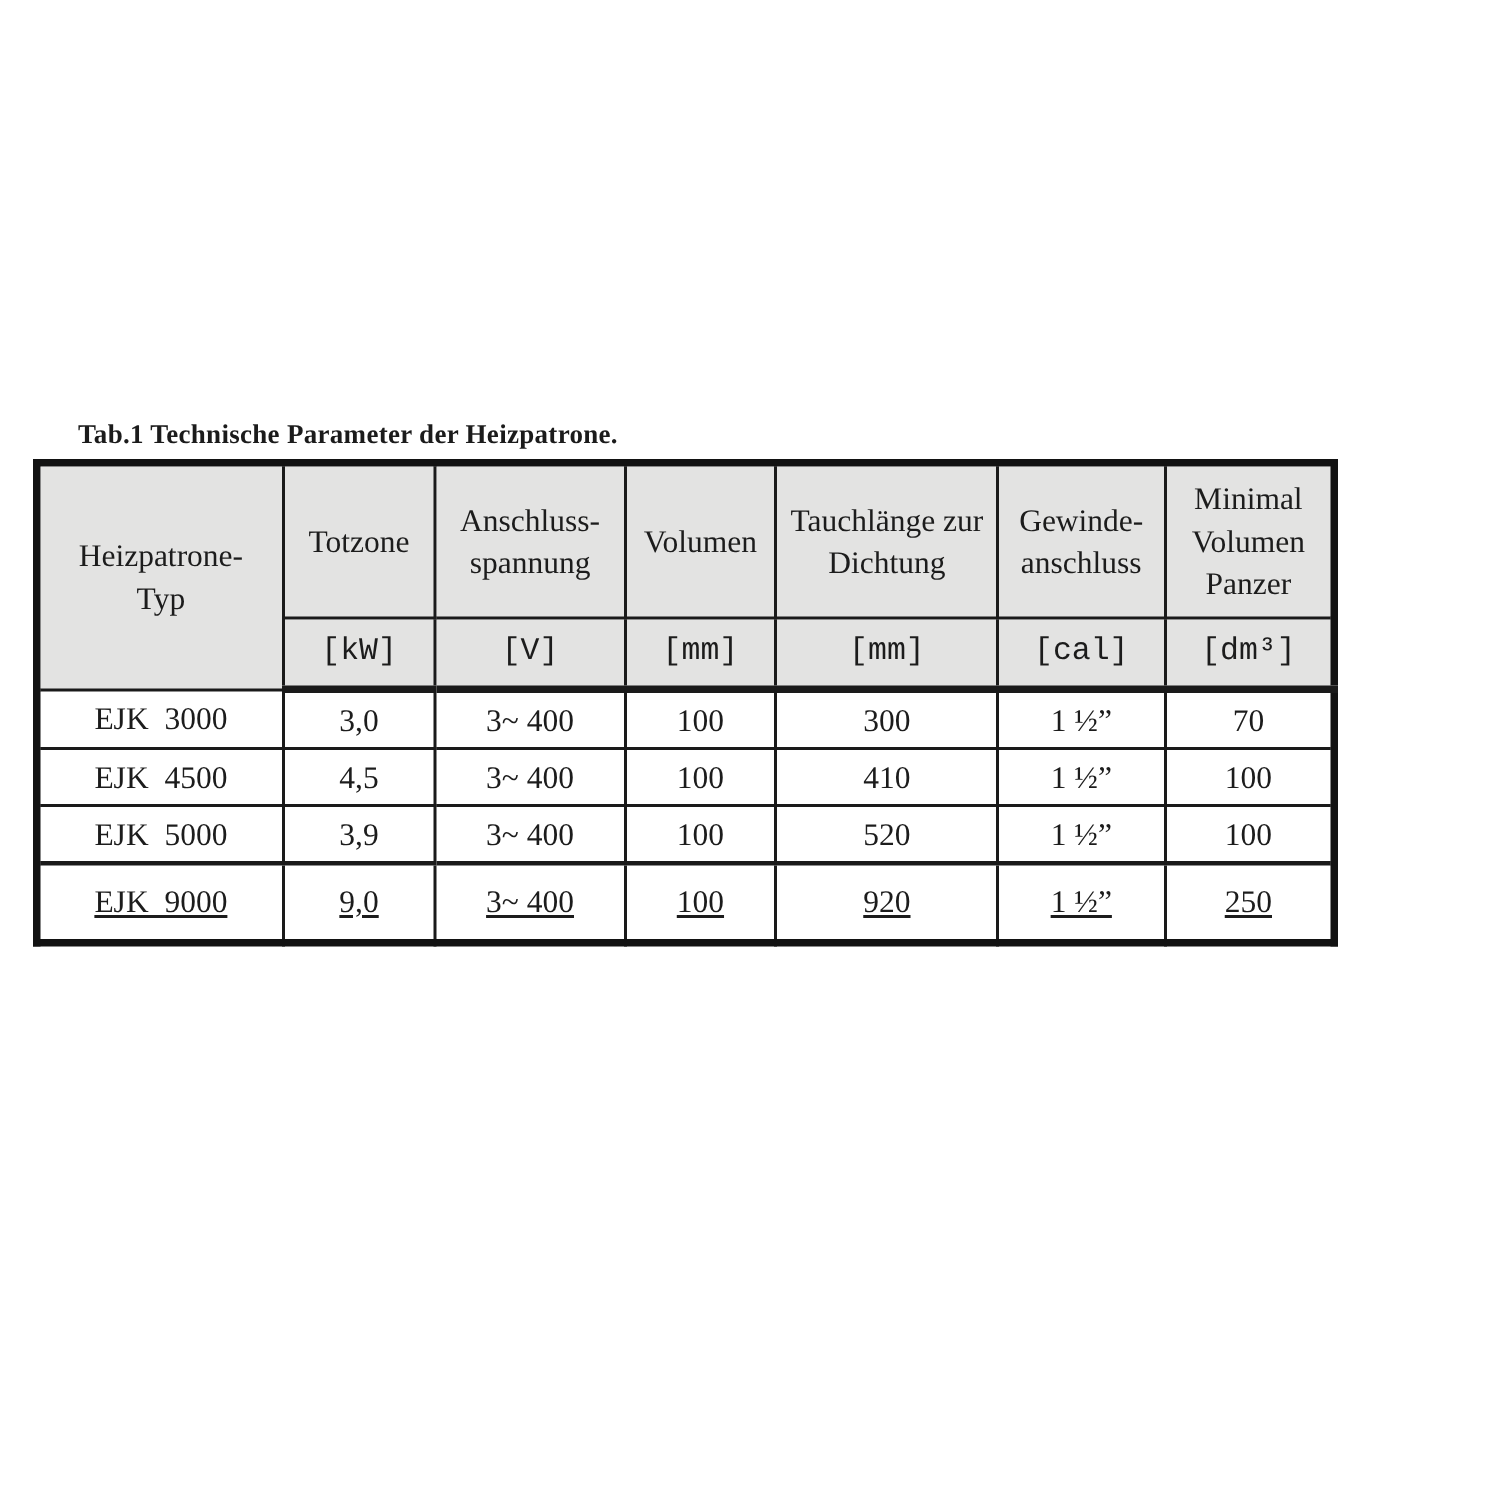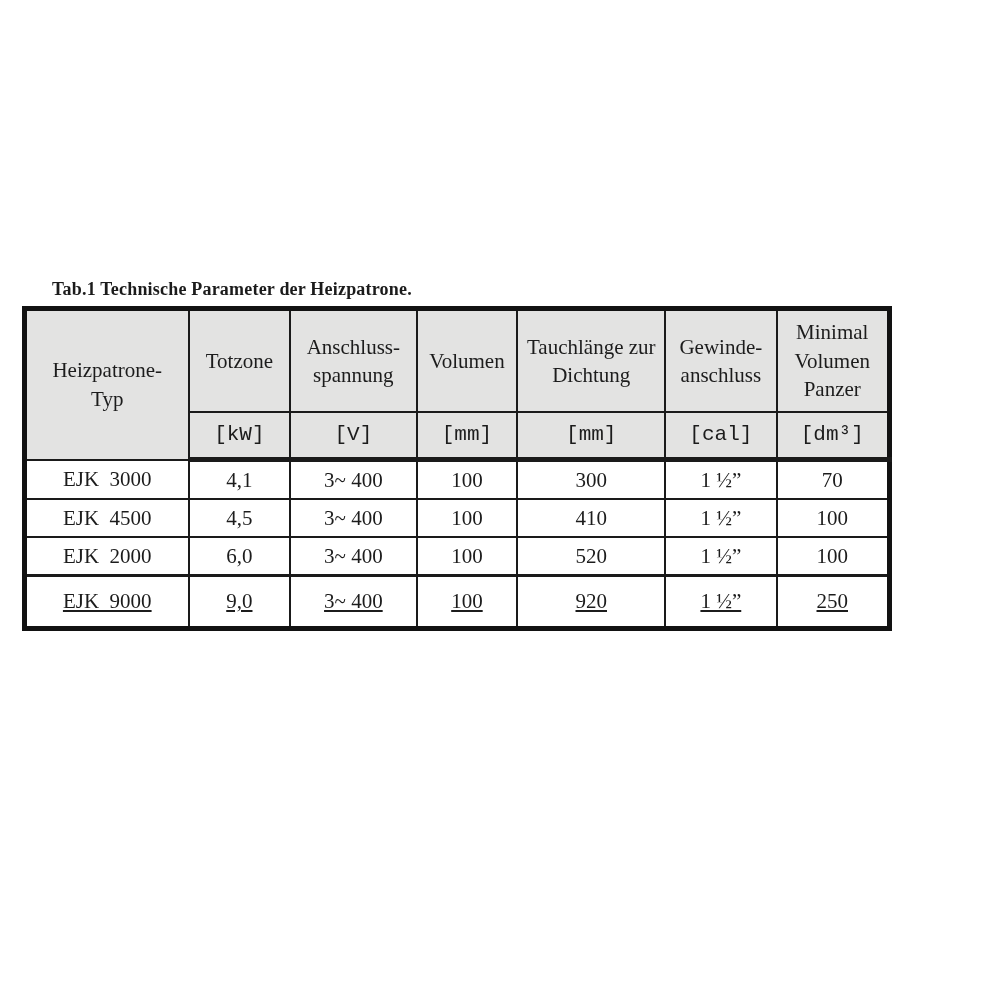--- a/index.html
+++ b/index.html
@@ -106,41 +106,41 @@
       <th>[kW]</th>
       <th>[V]</th>
       <th>[mm]</th>
       <th>[mm]</th>
       <th>[cal]</th>
       <th>[dm³]</th>
     </tr>
 
     <tr class="data-row">
       <td class="col-typ">EJK  3000</td>
-      <td>4,1</td>
+      <td>3,0</td>
       <td>3~ 400</td>
       <td>100</td>
       <td>300</td>
       <td>1 ½”</td>
       <td>70</td>
     </tr>
 
     <tr class="data-row">
       <td class="col-typ">EJK  4500</td>
       <td>4,5</td>
       <td>3~ 400</td>
       <td>100</td>
       <td>410</td>
       <td>1 ½”</td>
       <td>100</td>
     </tr>
 
     <tr class="data-row">
-      <td class="col-typ">EJK  2000</td>
-      <td>6,0</td>
+      <td class="col-typ">EJK  5000</td>
+      <td>3,9</td>
       <td>3~ 400</td>
       <td>100</td>
       <td>520</td>
       <td>1 ½”</td>
       <td>100</td>
     </tr>
 
     <tr class="data-row last">
       <td class="col-typ">EJK  9000</td>
       <td>9,0</td>

